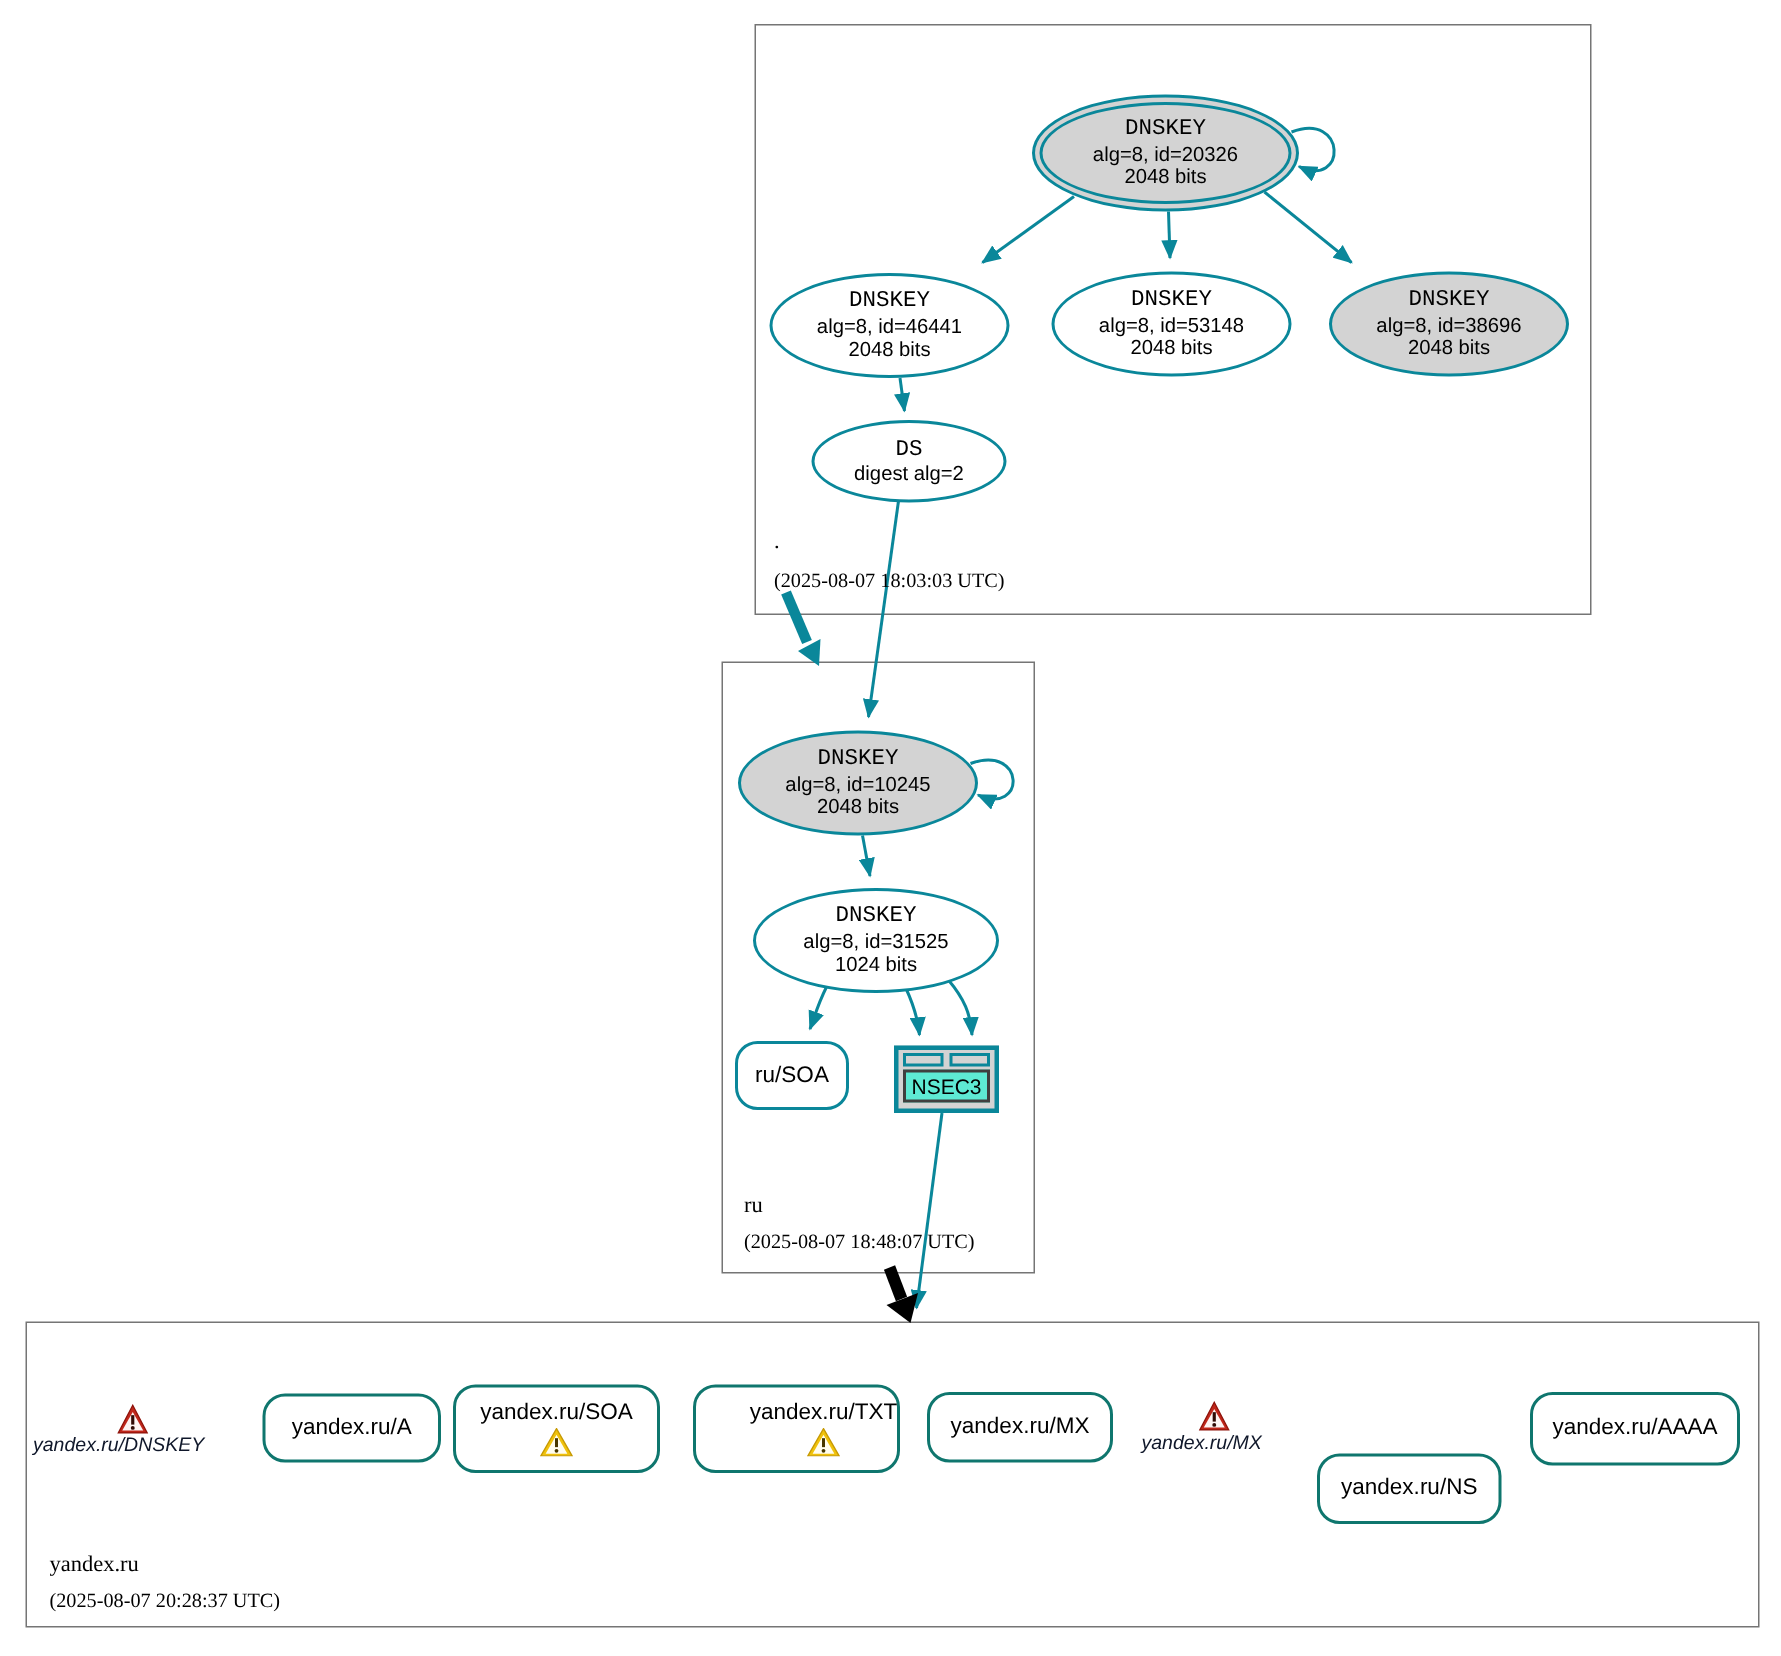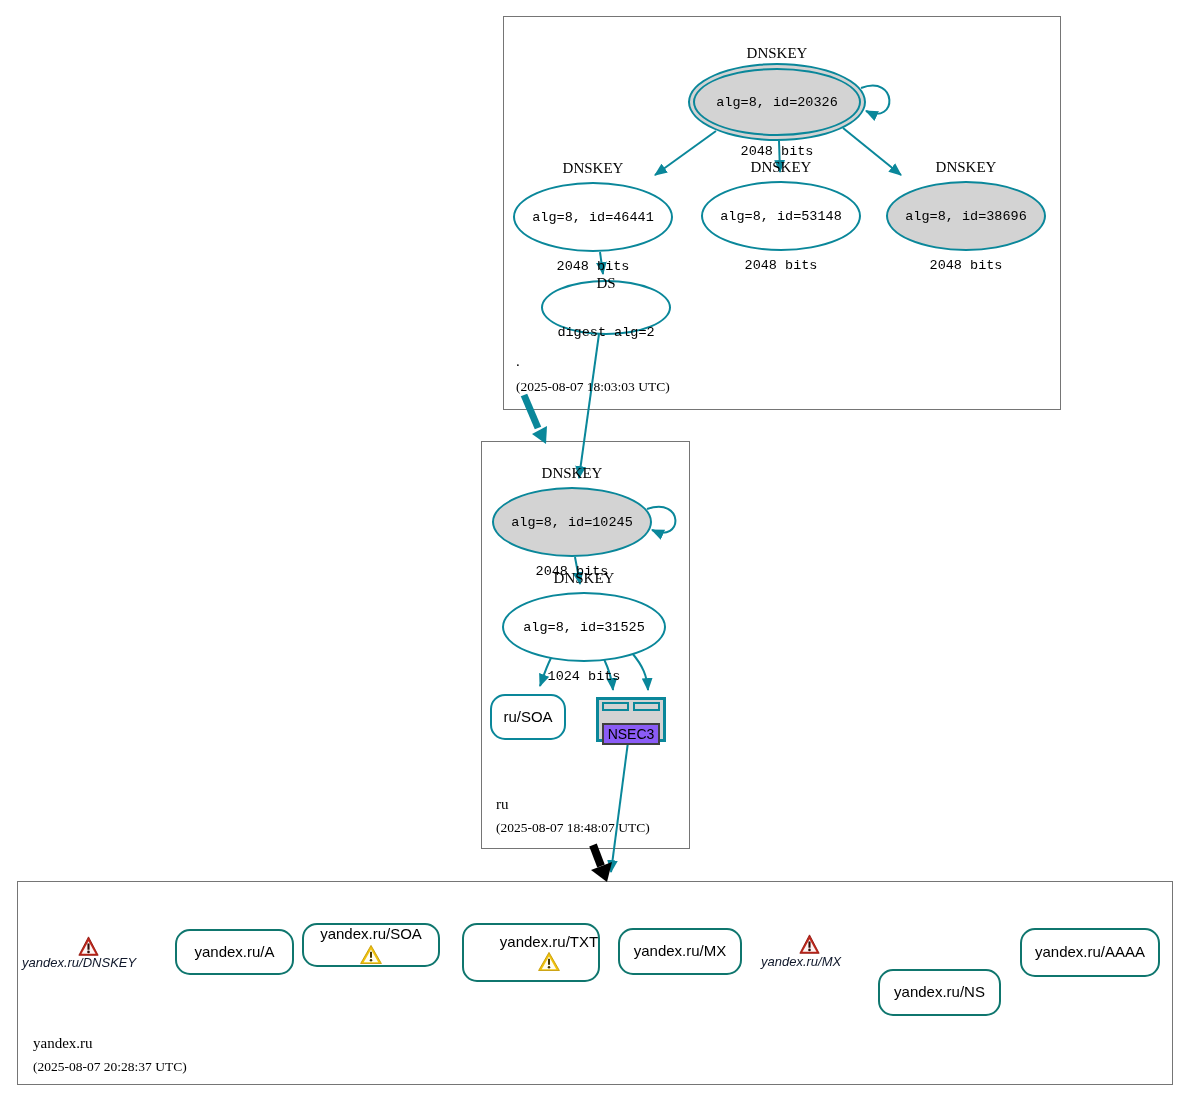--- a/index.html
+++ b/index.html
@@ -9,35 +9,35 @@
   .zone-box{position:absolute;border:1px solid #757575;background:transparent;z-index:1;}
   .zone-label{position:absolute;font-size:15px;z-index:3;white-space:nowrap;}
   .zone-ts{position:absolute;font-size:13.5px;z-index:3;white-space:nowrap;}
 
   .node{position:absolute;z-index:4;display:flex;flex-direction:column;align-items:center;
         justify-content:center;text-align:center;box-sizing:border-box;line-height:1.12;}
   .ellipse{border:2px solid #0a879a;border-radius:50%;background:#fff;}
   .ellipse.gray{background:#d3d3d3;}
   .inner-ring{position:absolute;left:3px;top:3px;right:3px;bottom:3px;border:2px solid #0a879a;
               border-radius:50%;pointer-events:none;}
-  .nt{font-family:Liberation Serif, serif;font-size:15px;}
-  .nd{font-family:Liberation Mono, monospace;font-size:13.5px;margin-top:34px;}
+  .nt{font-family:Liberation Mono, monospace;font-size:15px;}
+  .nd{font-family:Liberation Sans, sans-serif;font-size:13.5px;}
 
   .rbox{border:2px solid #0f766e;border-radius:15px;background:#fff;
         font-family:"Liberation Sans",sans-serif;font-size:15px;}
   .rbox.teal{border-color:#0a879a;}
   .rbox .wicon{margin-top:2px;}
 
   .nsec3{position:absolute;z-index:4;box-sizing:border-box;border:3px solid #0a879a;
          background:#d3d3d3;padding:2px 3px;}
   .nsec3 .cells{display:flex;gap:4px;height:9px;}
   .nsec3 .cell{flex:1;border:2px solid #0a879a;box-sizing:border-box;background:#d3d3d3;}
-  .nsec3 .lbl{margin-top:12px;border:2px solid #3f3f3f;box-sizing:border-box;height:22px;
+  .nsec3 .lbl{margin-top:2px;border:2px solid #3f3f3f;box-sizing:border-box;height:22px;
               display:flex;align-items:center;justify-content:center;
-              font-family:"Liberation Sans",sans-serif;font-size:14px;background:#8b5cf6;}
+              font-family:"Liberation Sans",sans-serif;font-size:14px;background:#5eead4;}
 
   .missing{position:absolute;z-index:4;text-align:left;
            font-family:"Liberation Sans",sans-serif;font-style:italic;
            font-size:13px;color:#0f172a;white-space:nowrap;}
   .icon{position:absolute;z-index:5;}
 </style>
 </head>
 <body>
 
 <div class="canvas">
@@ -142,21 +142,21 @@
     <path d="M12 6 L20 20.2 L4 20.2 Z" fill="#fdf4f3"></path>
     <rect x="10.8" y="8.5" width="2.4" height="7.2" fill="#300a05"></rect>
     <circle cx="12" cy="18.2" r="1.5" fill="#300a05"></circle>
   </svg>
   <div class="missing" style="left:22px;top:955px;width:134px;">yandex.ru/DNSKEY</div>
 
   <div class="node rbox" style="left:175px;top:929px;width:119px;height:46px;">
     <span>yandex.ru/A</span>
   </div>
 
-  <div class="node rbox" style="left:302px;top:923px;width:138px;height:44px;">
+  <div class="node rbox" style="left:302px;top:923px;width:138px;height:59px;">
     <span>yandex.ru/SOA</span>
     <svg class="wicon" width="22" height="19" viewBox="0 0 24 21">
       <path d="M12 0.5 L23.5 20.5 L0.5 20.5 Z" fill="#f0c20c" stroke="#c79a04" stroke-width="1"></path>
       <path d="M12 5 L20 19 L4 19 Z" fill="#fffdf0"></path>
       <rect x="10.9" y="7.5" width="2.2" height="6.6" fill="#473700"></rect>
       <circle cx="12" cy="16.8" r="1.4" fill="#473700"></circle>
     </svg>
   </div>
 
   <div class="node rbox" style="left:462px;top:923px;width:138px;height:59px;padding-left:36px;">

